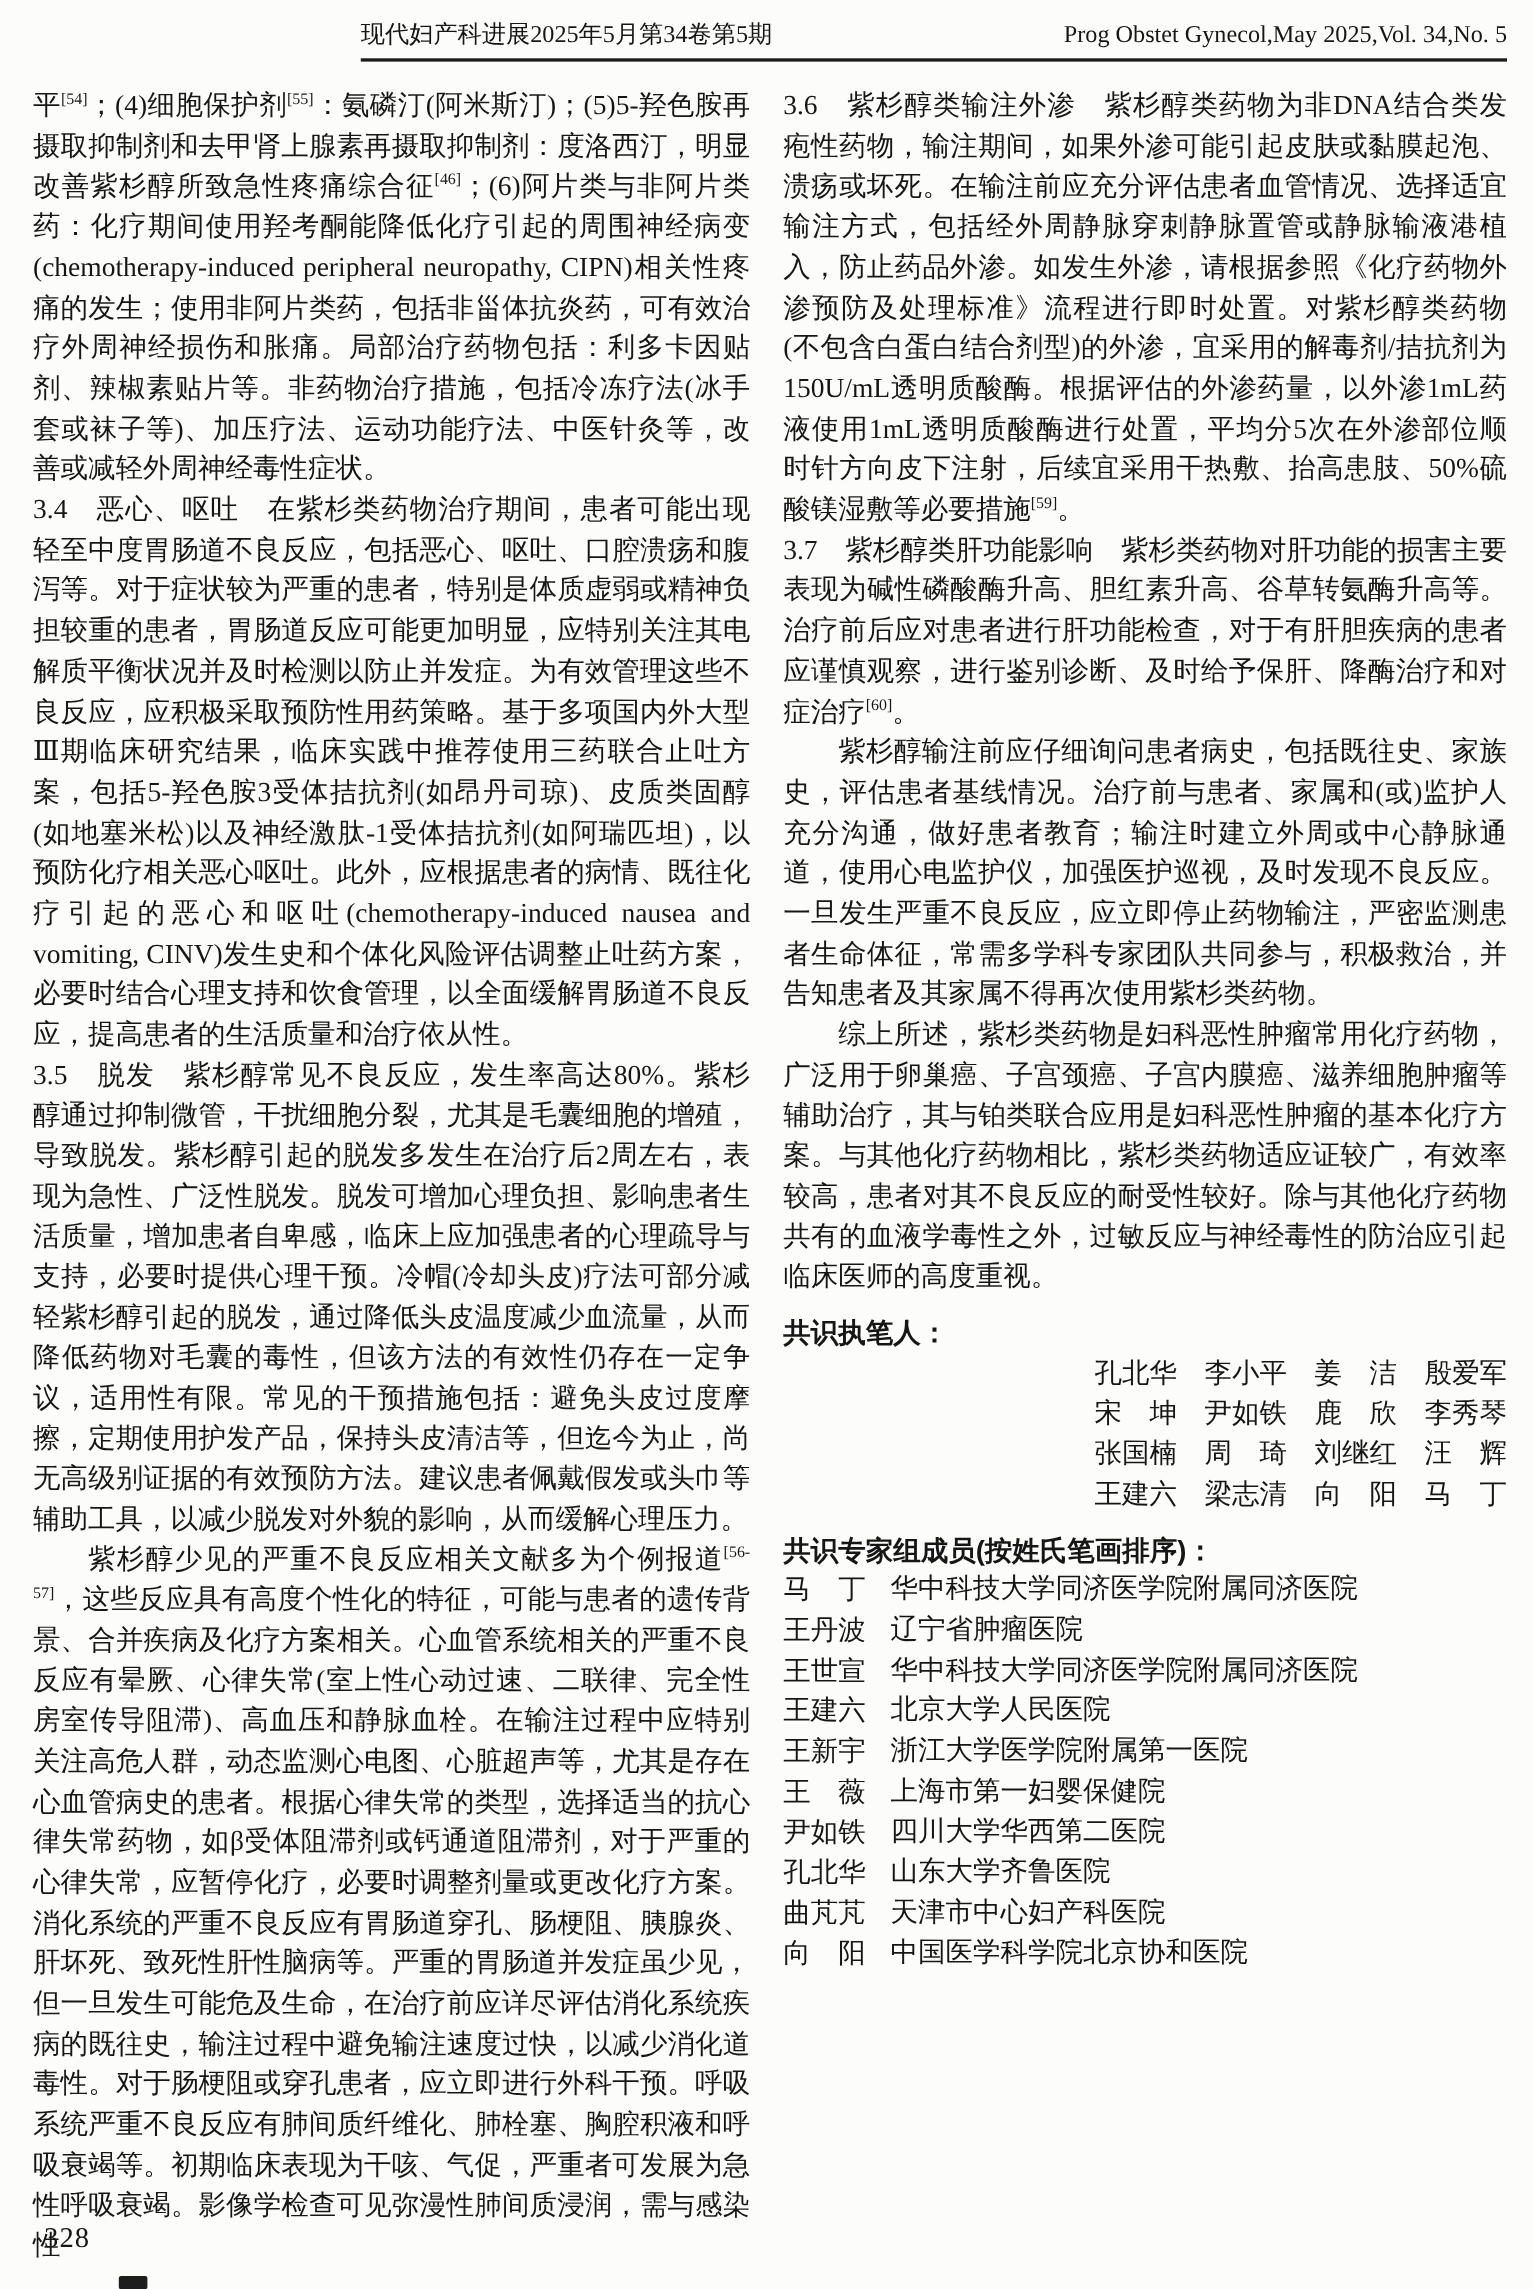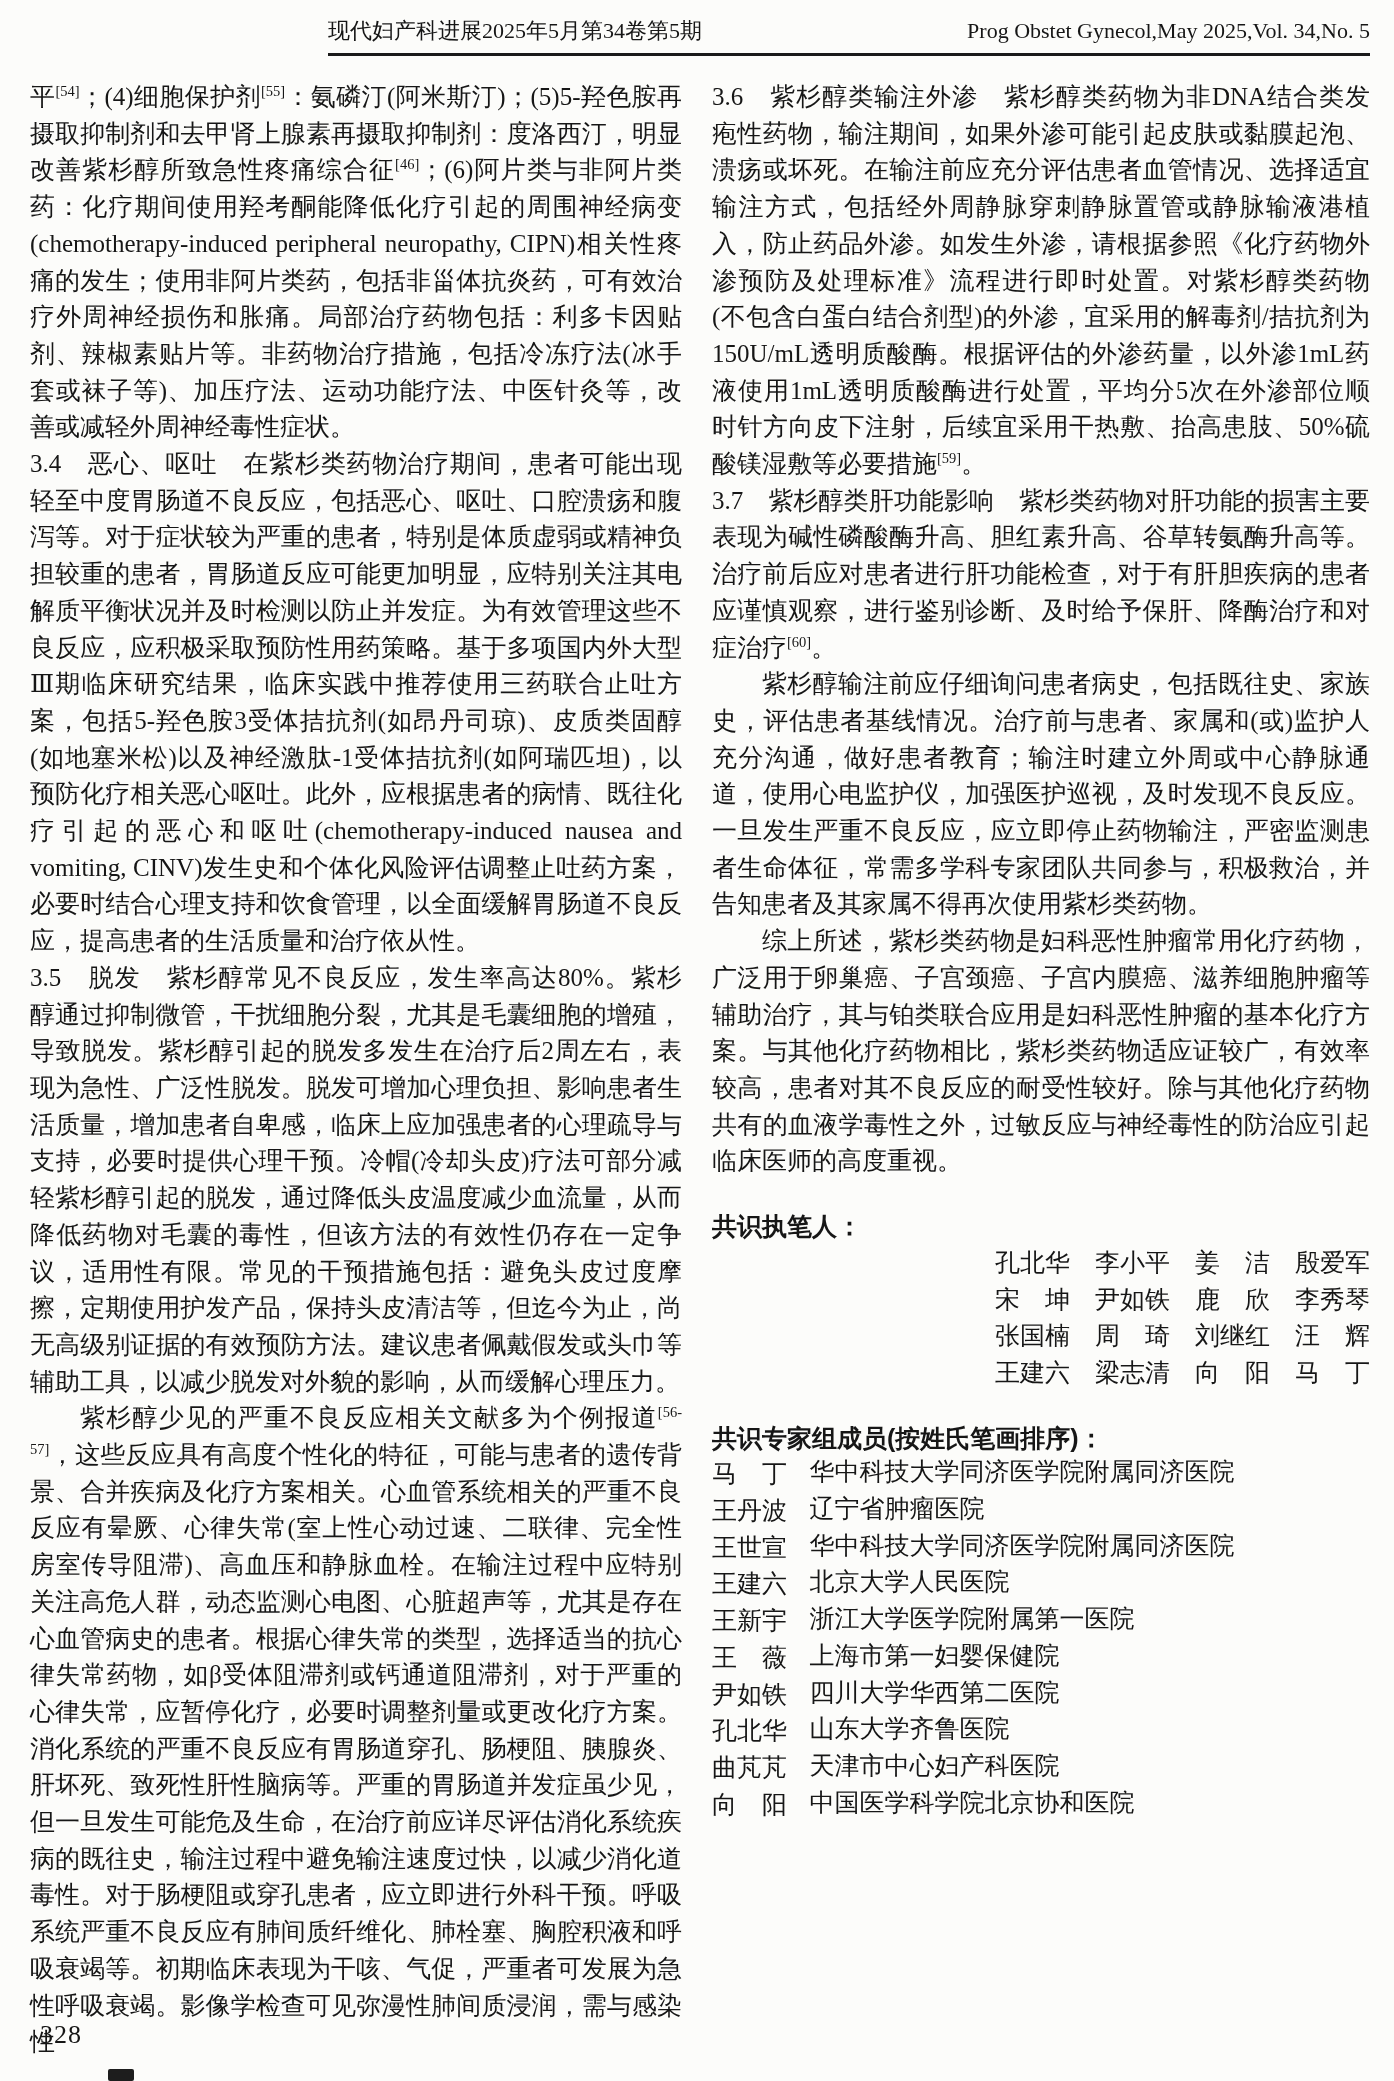--- a/index.html
+++ b/index.html
@@ -25,21 +25,21 @@
     font-size:25px; line-height:36.7px;
     text-align:justify;
   }
   .col-left  { left:30px;  width:652px; }
   .col-right { left:712px; width:658px; }
   .block { margin:0; padding:0; }
   .indent { text-indent:2em; }
   sup.ref { font-size:0.58em; vertical-align:super; line-height:0; letter-spacing:0; }
   .heading {
     font-family:"Liberation Sans","DejaVu Sans",sans-serif;
-    font-weight:bold; font-size:25px; margin-top:28px;
+    font-weight:bold; font-size:25px; margin-top:14px;
     text-align:left;
   }
   .names-row { text-align:right; }
   .member-row { display:flex; text-align:left; }
   .member-name { flex:0 0 3.9em; }
   .member-affiliation { flex:1;font-family:Liberation Mono, monospace; }
   .page-number {
     position:absolute; left:40px; top:2020px;
     font-size:26px; letter-spacing:1px;
   }

